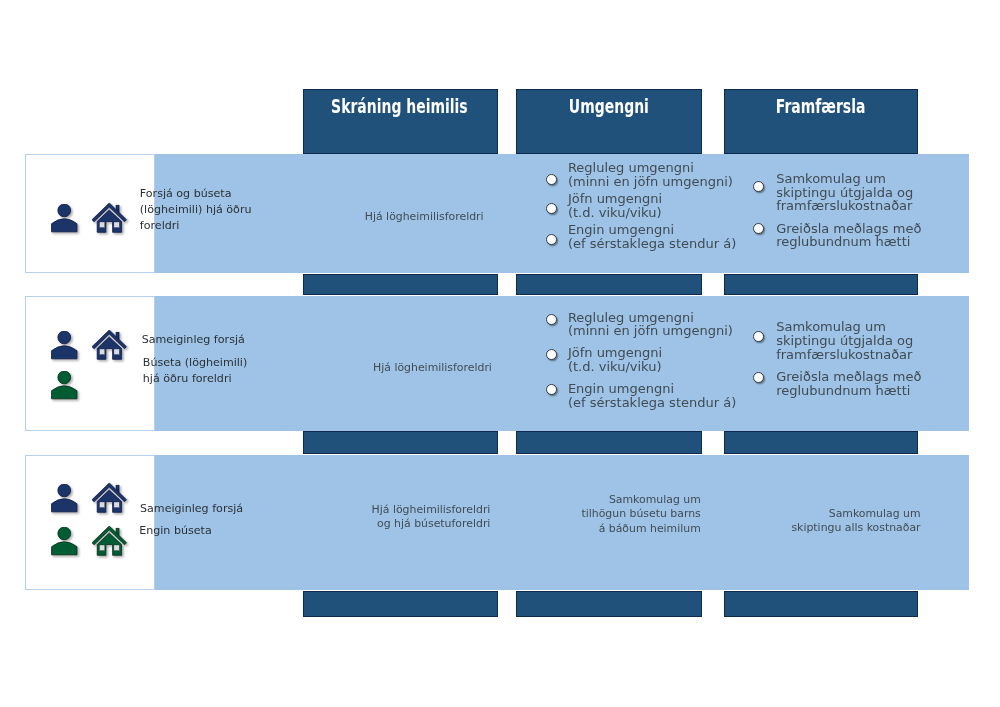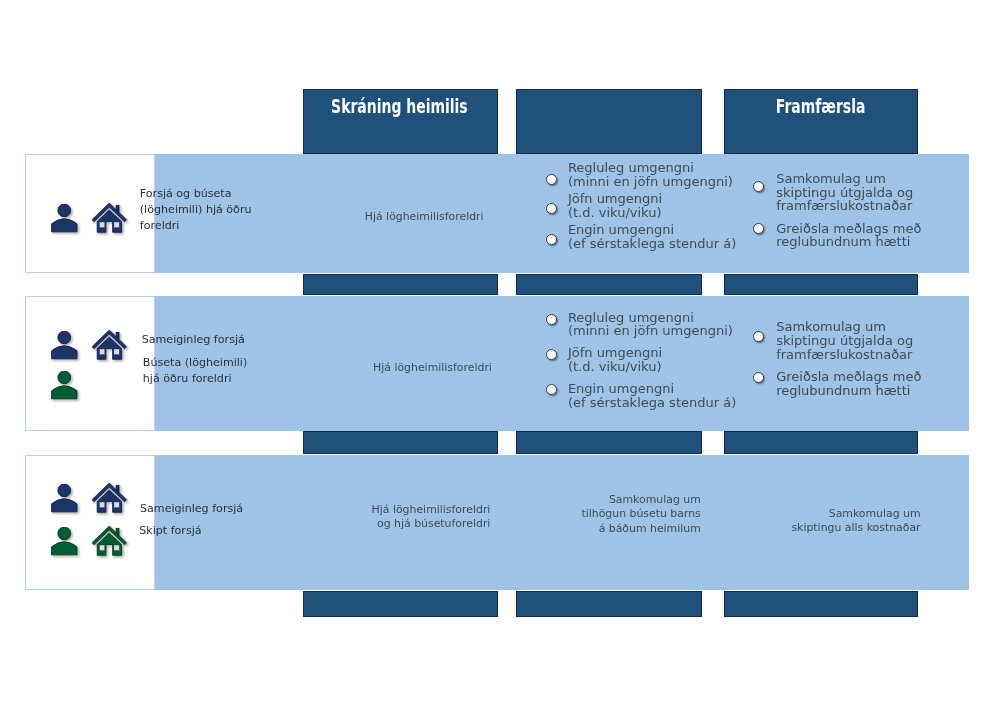--- a/index.html
+++ b/index.html
@@ -34,20 +34,21 @@
   <div class="col-head" style="left:516px;top:89px;width:186px;height:65px;"></div>
   <div class="col-bar" style="left:516px;top:273.5px;width:186px;height:21.6px;"></div>
   <div class="col-bar" style="left:516px;top:430.9px;width:186px;height:23.0px;"></div>
   <div class="col-bar" style="left:516px;top:591.0px;width:186px;height:25.5px;"></div>
   <div class="col-head" style="left:724px;top:89px;width:194px;height:65px;"></div>
   <div class="col-bar" style="left:724px;top:273.5px;width:194px;height:21.6px;"></div>
   <div class="col-bar" style="left:724px;top:430.9px;width:194px;height:23.0px;"></div>
   <div class="col-bar" style="left:724px;top:591.0px;width:194px;height:25.5px;"></div>
 
   <div class="col-head-label" style="left:303px;top:97px;width:193px;"><span>Skráning heimilis</span></div>
+  <div class="col-head-label" style="left:516px;top:97px;width:186px;"><span>Umgengni</span></div>
   <div class="col-head-label" style="left:724px;top:97px;width:194px;"><span>Framfærsla</span></div>
 
   <div class="band" style="left:155px;top:154px;width:814px;height:119px;"></div>
   <div class="band" style="left:155px;top:296px;width:814px;height:135px;"></div>
   <div class="band" style="left:155px;top:455px;width:814px;height:135px;"></div>
 
   <div class="iconbox" style="left:25px;top:154px;width:130px;height:119px;"></div>
   <div class="iconbox" style="left:25px;top:296px;width:130px;height:135px;"></div>
   <div class="iconbox" style="left:25px;top:455px;width:130px;height:135px;"></div>
 
@@ -55,21 +56,21 @@
 (lögheimili) hjá öðru
 foreldri</div>
   <div class="celltext" style="left:303.6px;top:209.9px;width:180px;">Hjá lögheimilisforeldri</div>
 
   <div class="rowlabel" style="left:141.7px;top:332.2px;width:180px;">Sameiginleg forsjá</div>
   <div class="rowlabel" style="left:142.8px;top:355.4px;width:180px;">Búseta (lögheimili)
 hjá öðru foreldri</div>
   <div class="celltext" style="left:311.9px;top:361.0px;width:180px;">Hjá lögheimilisforeldri</div>
 
   <div class="rowlabel" style="left:140.0px;top:500.8px;width:180px;">Sameiginleg forsjá</div>
-  <div class="rowlabel" style="left:139.2px;top:522.9px;width:180px;">Skipt forsjá</div>
+  <div class="rowlabel" style="left:139.2px;top:522.9px;width:180px;">Engin búseta</div>
   <div class="celltext" style="left:310.4px;top:502.7px;width:180px;">Hjá lögheimilisforeldri
 og hjá búsetuforeldri</div>
   <div class="celltext" style="left:520.8px;top:492.7px;width:180px;">Samkomulag um
 tilhögun búsetu barns
 á báðum heimilum</div>
   <div class="celltext" style="left:740.6px;top:506.6px;width:180px;">Samkomulag um
 skiptingu alls kostnaðar</div>
 
   <span class="bullet-dot" style="left:546.0px;top:173.6px;"></span>
   <span class="bullet-text" style="left:567.9px;top:161.2px;">Regluleg umgengni

